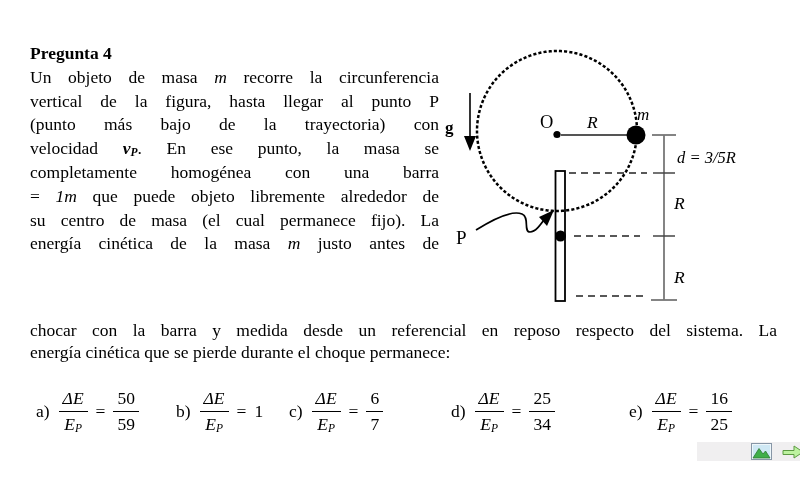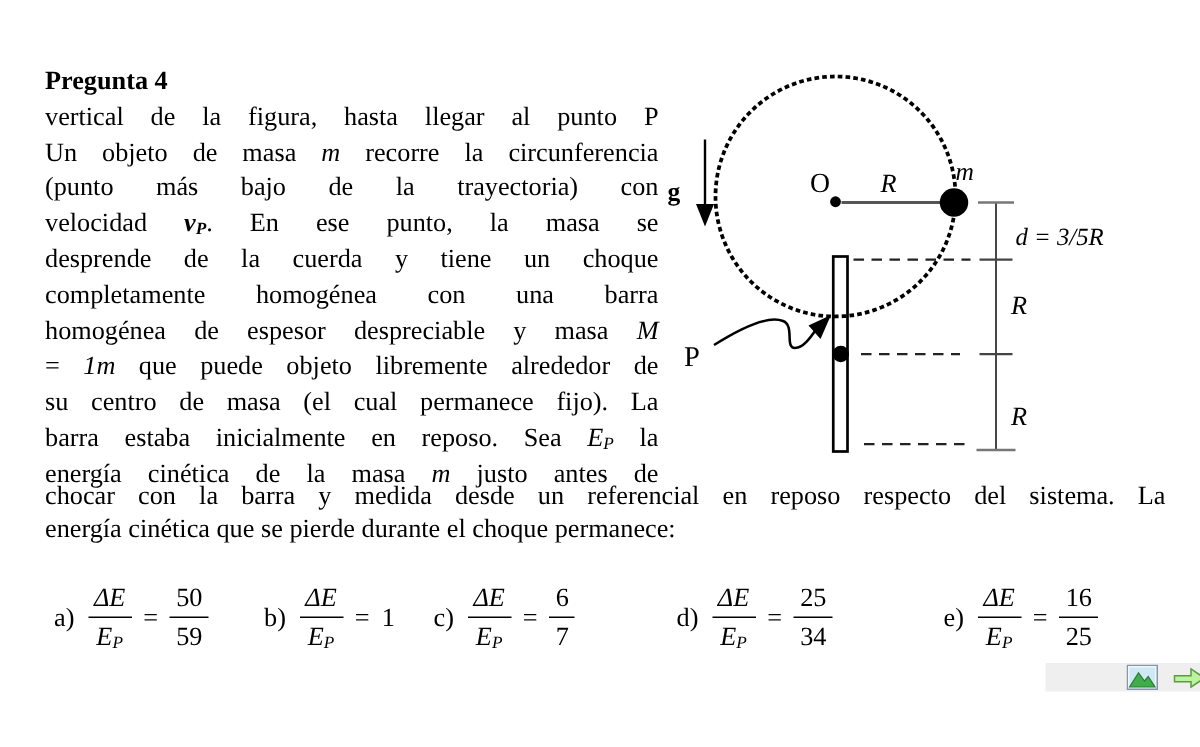--- a/index.html
+++ b/index.html
@@ -47,30 +47,27 @@
   }
   .tb-ic { position:absolute; }
 </style>
 </head>
 <body>
 
 <div class="page">
 
   <div class="col">
     <div class="title">Pregunta 4</div>
+    <div class="ln"><span>Un objeto de masa </span><span class="bi"></span><sub class="bi"></sub><i>m</i><sub><i></i></sub><span> recorre la circunferencia</span></div>
     <div class="ln"><span>vertical de la figura, hasta llegar al punto P</span><span class="bi"></span><sub class="bi"></sub><i></i><sub><i></i></sub><span></span></div>
-    <div class="ln"><span>Un objeto de masa </span><span class="bi"></span><sub class="bi"></sub><i>m</i><sub><i></i></sub><span> recorre la circunferencia</span></div>
     <div class="ln"><span>(punto más bajo de la trayectoria) con</span><span class="bi"></span><sub class="bi"></sub><i></i><sub><i></i></sub><span></span></div>
     <div class="ln"><span>velocidad </span><span class="bi">v</span><sub class="bi">P</sub><i></i><sub><i></i></sub><span>. En ese punto, la masa se</span></div>
-    <div class="ln"><span>desprende de la cuerda y tiene un choque</span><span class="bi"></span><sub class="bi"></sub><i></i><sub><i></i></sub><span></span></div>
     <div class="ln"><span>completamente homogénea con una barra</span><span class="bi"></span><sub class="bi"></sub><i></i><sub><i></i></sub><span></span></div>
-    <div class="ln"><span>homogénea de espesor despreciable y masa </span><span class="bi"></span><sub class="bi"></sub><i>M</i><sub><i></i></sub><span></span></div>
     <div class="ln"><span>= </span><span class="bi"></span><sub class="bi"></sub><i>1m</i><sub><i></i></sub><span> que puede objeto libremente alrededor de</span></div>
     <div class="ln"><span>su centro de masa (el cual permanece fijo). La</span><span class="bi"></span><sub class="bi"></sub><i></i><sub><i></i></sub><span></span></div>
-    <div class="ln"><span>barra estaba inicialmente en reposo. Sea </span><span class="bi"></span><sub class="bi"></sub><i>E</i><sub><i>P</i></sub><span> la</span></div>
     <div class="ln"><span>energía cinética de la masa </span><span class="bi"></span><sub class="bi"></sub><i>m</i><sub><i></i></sub><span> justo antes de</span></div>
   </div>
 
   <div class="wide">
     <div class="jl">chocar con la barra y medida desde un referencial en reposo respecto del sistema. La</div>
     <div>energía cinética que se pierde durante el choque permanece:</div>
   </div>
 
   <svg class="figure" width="360" height="292" viewBox="0 0 360 292">
 

